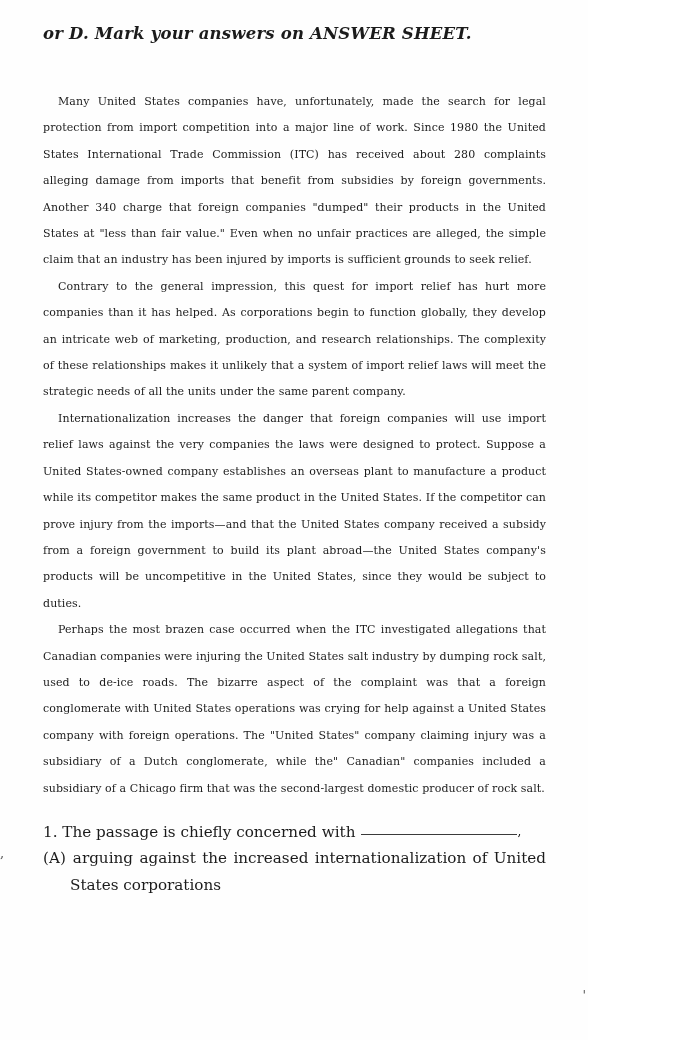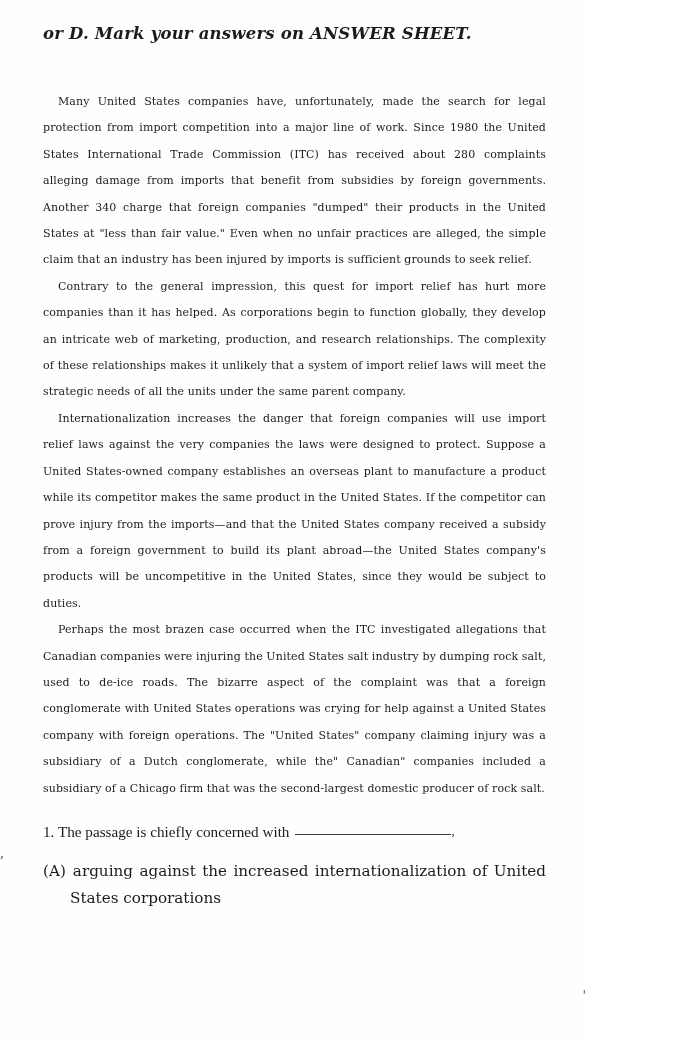--- a/index.html
+++ b/index.html
@@ -37,22 +37,21 @@
     text-align: justify;
     text-indent: 15px;
     letter-spacing: 0.1px;
   }
   .question-block {
     margin-top: 16px;
     font-size: 15.2px;
     line-height: 26.4px;
   }
   .question-stem-line {
-    margin-bottom: 13px;
-    font-family: Liberation Serif, serif;
+    margin-bottom: 0;
   }
   .blank {
     display: inline-block;
     width: 156px;
     height: 1px;
     border-bottom: 1.5px solid #3a3a3a;
     vertical-align: baseline;
     margin-left: 6px;
     transform: translateY(-2px);
   }

